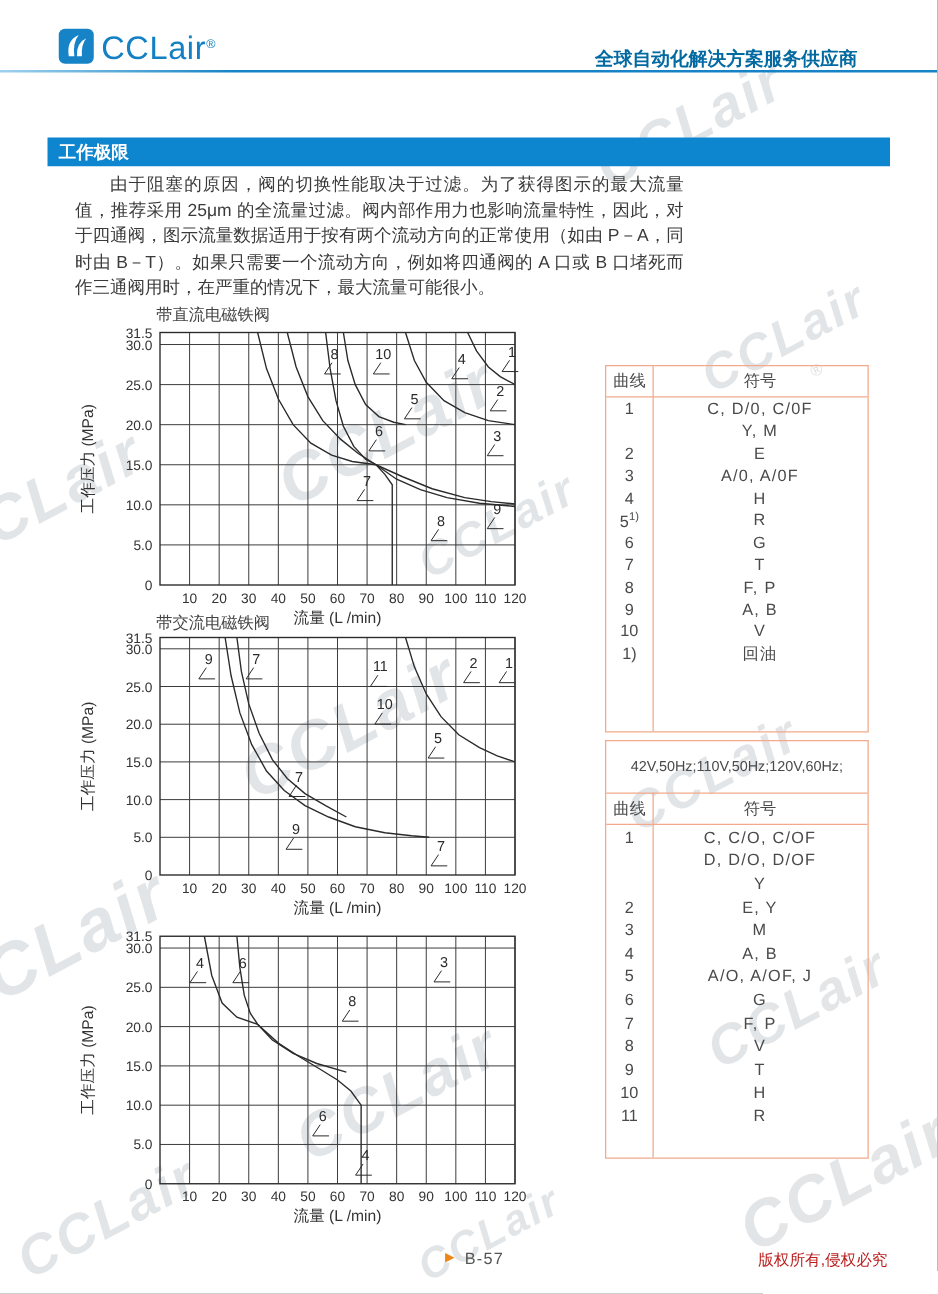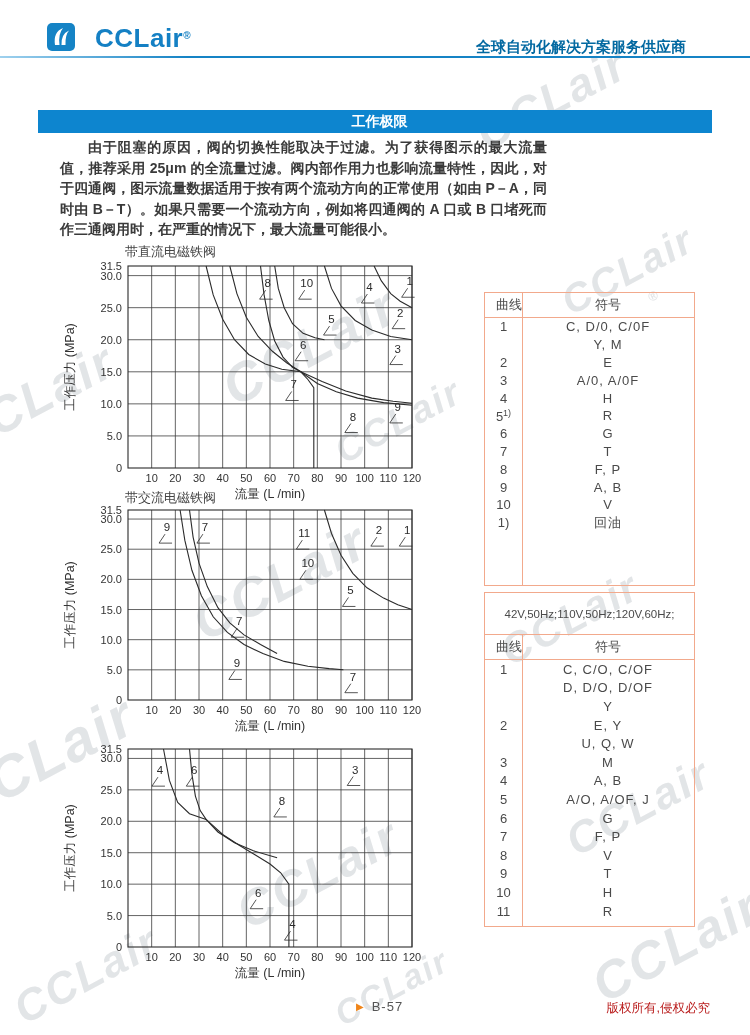--- a/index.html
+++ b/index.html
@@ -1,42 +1,42 @@
 <!DOCTYPE html>
 <html><head>
 <meta charset="utf-8">
 <style>
   html,body{margin:0;padding:0;background:#888;}
   #page{position:relative;width:750px;height:1035px;background:#ffffff;overflow:hidden;
         font-family:"Liberation Sans","DejaVu Sans",sans-serif;color:#333;}
   .layer{position:absolute;z-index:1;}
   
   #logo-box{left:46px;top:22px;display:flex;align-items:flex-start;}
-  #logo-text{font-size:26px;font-weight:bold;color:#1480c4;letter-spacing:.5px;line-height:32px;margin-left:19px;}
+  #logo-text{font-size:26px;font-weight:normal;color:#1480c4;letter-spacing:.5px;line-height:32px;margin-left:5px;}
   #logo-reg{font-size:10px;color:#1480c4;vertical-align:top;position:relative;top:-2px;}
   #slogan{top:38px;right:64px;font-size:15px;font-weight:bold;color:#0369a1;}
   #header-line{left:0;top:56px;width:750px;height:2px;background:linear-gradient(90deg,#9fd1ee,#1583c5 25%,#1583c5);}
   
-  #section-bar{left:38px;top:110px;width:674px;height:23px;background:#0d85cf;text-align:center;}
+  #section-bar{left:38px;top:110px;width:674px;height:23px;background:#0d85cf;}
   #section-title{color:#fff;font-size:14px;font-weight:bold;line-height:23px;padding-left:9px;}
   
   #intro{left:60px;top:137px;width:487px;font-size:14px;line-height:20.5px;color:#3a3a3a;
-         text-indent:2em;text-align:justify;font-weight:bold;}
+         text-indent:2em;text-align:justify;}
   
   .chart{left:60px;}
   #chart1{top:244px;} #chart2{top:490px;} #chart3{top:738px;}
   
   .tbl{left:484px;width:209px;border:1px solid #f2a98c;font-size:13px;color:#4a4a4a;background:transparent;}
   #tbl1{top:292px;height:292px;} #tbl2{top:592px;height:333px;}
   .colline{position:absolute;left:37px;width:1px;background:#f2a98c;top:0;bottom:0;}
   #tbl2 .colline{top:41px;}
   .volt{height:41px;border-bottom:1px solid #f2a98c;display:flex;flex-direction:column;justify-content:center;}
   .volt div{font-size:11.5px;text-align:center;line-height:16px;letter-spacing:0;white-space:nowrap;}
   .tbl-head{display:flex;height:24px;align-items:center;border-bottom:1px solid #f2a98c;}
-  .tbl-head .c{width:37px;text-align:right;}
+  .tbl-head .c{width:37px;text-align:center;}
   .tbl-head .s{flex:1;text-align:center;}
   .tbl-row{display:flex;align-items:center;}
   #tbl1 .tbl-row{height:17.8px;} #tbl2 .tbl-row{height:18.6px;}
   .tbl-row .c{width:37px;text-align:center;}
   .tbl-row .s{flex:1;text-align:center;letter-spacing:1px;}
   sup{font-size:9px;}
   
   #page-marker{left:356px;top:999px;font-size:13px;color:#555;letter-spacing:1px;display:flex;align-items:center;}
   #page-marker .tri{color:#f08519;font-size:10px;margin-right:7px;}
   #copyright{right:40px;top:1000px;font-size:12.5px;font-weight:normal;color:#b91c1c;}
@@ -360,24 +360,20 @@
         </div>
         <div class="tbl-row">
           <div class="c"></div>
           <div class="s">Y</div>
         </div>
         <div class="tbl-row">
           <div class="c">2</div>
           <div class="s">E, Y</div>
         </div>
         <div class="tbl-row">
-          <div class="c"></div>
-          <div class="s">U, Q, W</div>
-        </div>
-        <div class="tbl-row">
           <div class="c">3</div>
           <div class="s">M</div>
         </div>
         <div class="tbl-row">
           <div class="c">4</div>
           <div class="s">A, B</div>
         </div>
         <div class="tbl-row">
           <div class="c">5</div>
           <div class="s">A/O, A/OF, J</div>

